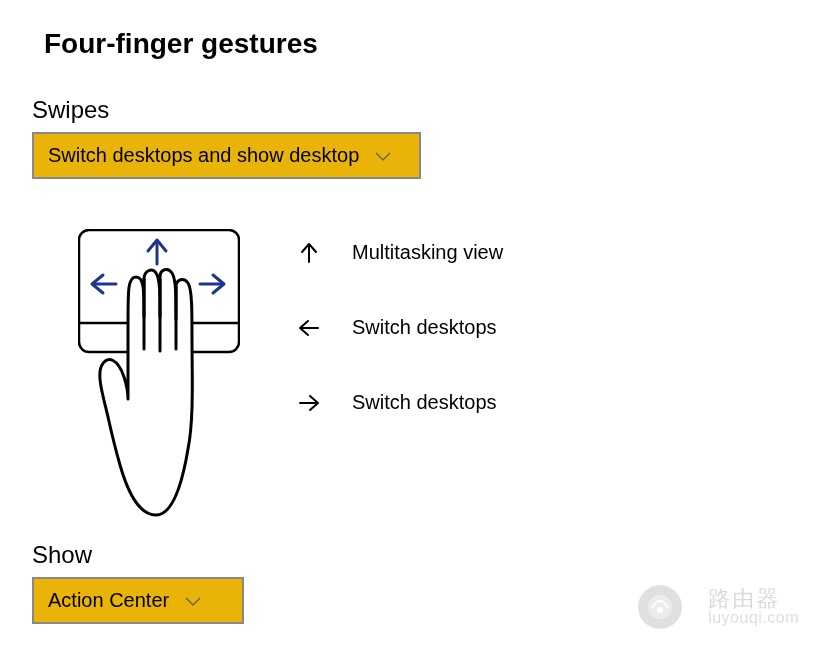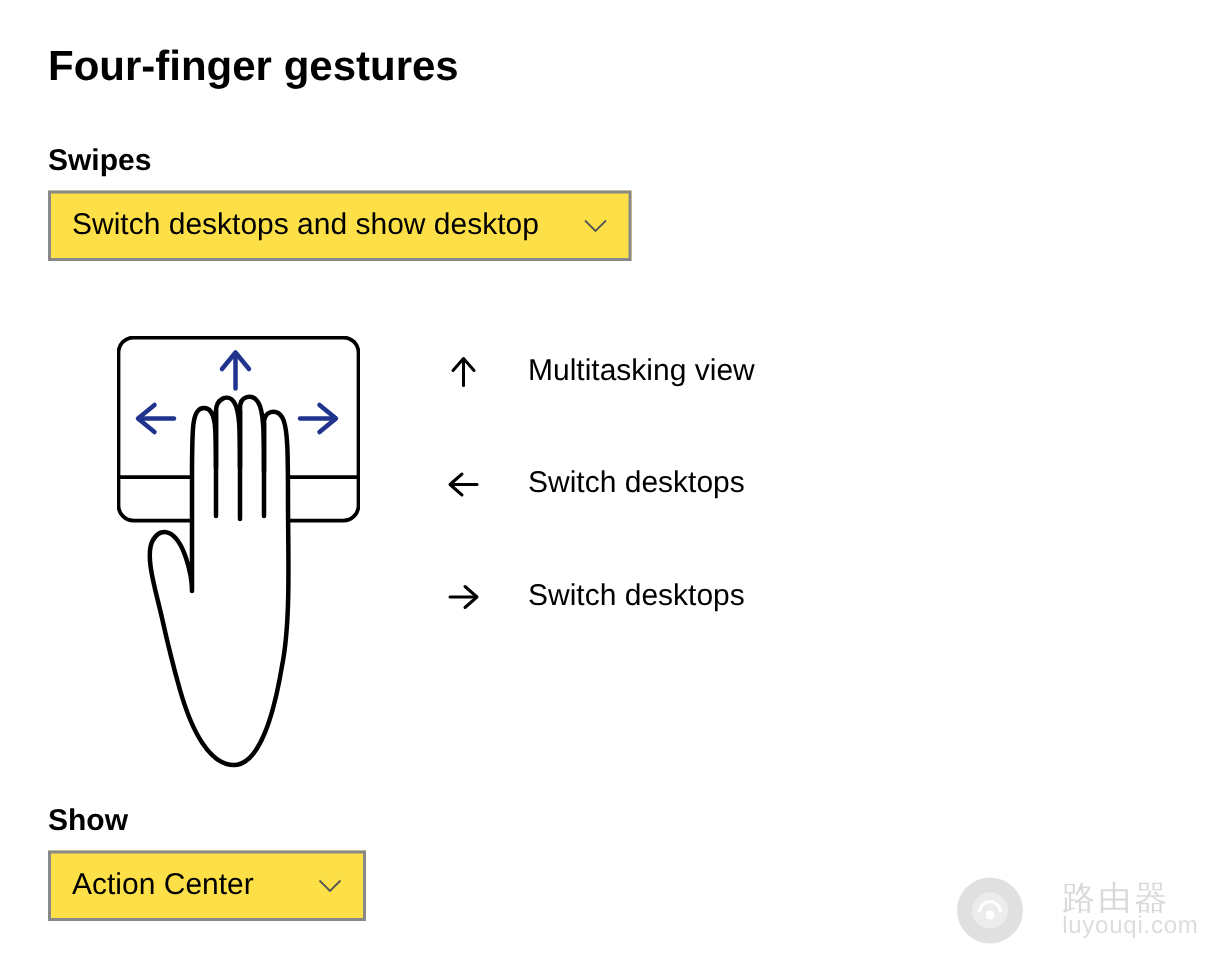--- a/index.html
+++ b/index.html
@@ -13,33 +13,33 @@
       color: #000000;
       width: 817px;
       height: 647px;
       padding: 28px 32px;
       position: relative;
     }
     .page-title {
       font-size: 28px;
       font-weight: 600;
       margin-bottom: 36px;
+      margin-left: 12px;
     }
     .section-label {
-      font-size: 20px;
-      font-weight: 700;
+      font-size: 24px;
+      font-weight: 400;
       margin-bottom: 8px;
     }
     .dropdown {
       border: 2px solid #888888;
-      background: #fde047;
+      background: #eab308;
       padding: 10px 14px;
       display: inline-flex;
       align-items: center;
-      justify-content: space-between;
       cursor: pointer;
       font-size: 20px;
       gap: 16px;
     }
     .dropdown.swipes {
       width: 389px;
       margin-bottom: 50px;
     }
     .dropdown.taps {
       width: 212px;

